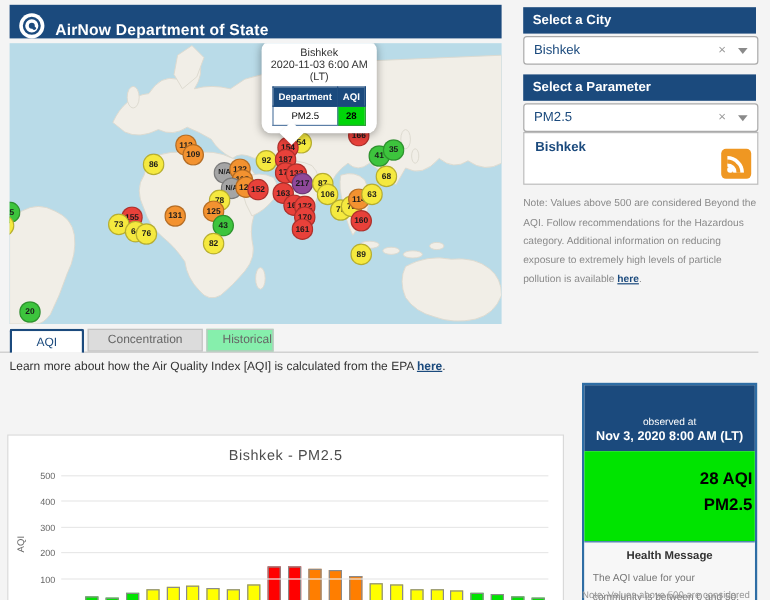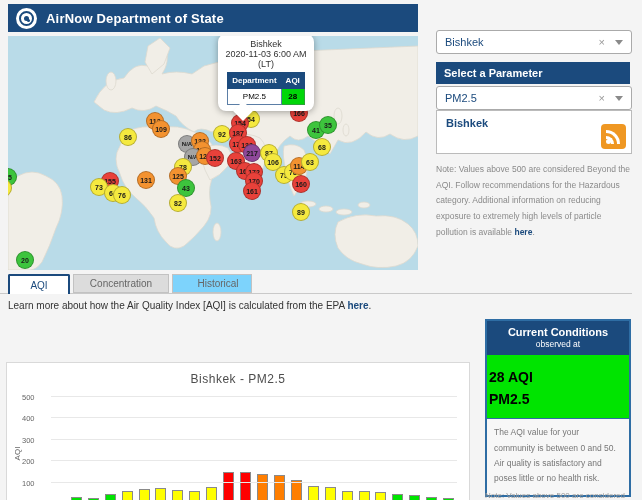--- a/index.html
+++ b/index.html
@@ -3,21 +3,21 @@
 <meta charset="utf-8">
 <style>
   * { margin:0; padding:0; box-sizing:border-box; }
   html,body { width:642px; height:500px; overflow:hidden; background:#f4f4f4;
     font-family:"Liberation Sans", sans-serif; }
   .abs { position:absolute; }
   #app { position:relative; width:642px; height:500px; }
 
   
   #hdr { left:8px; top:4px; width:410px; height:28px; background:#1b4a7d;
-    display:flex; align-items:center; padding-left:8px; }
+    display:flex; align-items:flex-end; padding-left:8px; }
   #seal { width:21px; height:21px; border-radius:50%; background:#fff;
     display:flex; align-items:center; justify-content:center; }
   #seal .inner { width:15px; height:15px; border-radius:50%; border:2px solid #1b4a7d;
     background:#fff; position:relative; }
   #seal .inner::after { content:""; position:absolute; left:3px; top:3px; width:5px; height:5px;
     border-radius:50%; background:#1b4a7d; box-shadow:2px 2px 0 -1px #1b4a7d; }
   #hdr .title { color:#fff; font-weight:bold; font-size:13px; margin-left:9px; letter-spacing:.2px; }
 
   
   #map { left:8px; top:36px; width:410px; height:234px; background:#b9dbe8; overflow:hidden; }
@@ -49,54 +49,54 @@
   #rssbox { left:436px; top:110px; width:196px; height:44px; background:#fff; border:1px solid #bbb; }
   #rssbox .lbl { color:#1b4a7d; font-size:11px; font-weight:bold; position:absolute; left:9px; top:6px; }
   #rss { position:absolute; right:5px; bottom:4px; width:25px; height:25px; background:#ef9722;
     border-radius:4px; }
   #rss .dot { position:absolute; left:5px; bottom:5px; width:5px; height:5px; background:#fff; border-radius:50%; }
   #rss .w1 { position:absolute; left:5px; bottom:5px; width:8px; height:8px;
     border-top:3px solid #fff; border-right:3px solid #fff; border-top-right-radius:100%; }
   #rss .w2 { position:absolute; left:5px; bottom:5px; width:14px; height:14px;
     border-top:3px solid #fff; border-right:3px solid #fff; border-top-right-radius:100%; }
   #sbnote { left:436px; top:162px; width:196px; font-size:8.5px; color:#8a8a8a; line-height:1.85; }
-  #sbnote a, .lnk { color:#1b4a7d; font-weight:bold; cursor:pointer; }
+  #sbnote a, .lnk { color:#1b4a7d; font-weight:bold; text-decoration:underline; cursor:pointer; }
 
   
   .tab { top:274px; height:19px; display:flex; align-items:center; justify-content:center;
     font-size:10px; z-index:5; }
   #tab0 { left:8px; width:62px; background:#fff; border:2px solid #1b4a7d; border-bottom:none;
     color:#1b4a7d; height:20px; border-radius:2px 2px 0 0; }
   #tab1 { left:73px; width:96px; background:#dcdcdc; border:1px solid #c2c2c2; color:#666; }
-  #tab2 { left:172px; width:80px; background:#7dd3fc; border:1px solid #c2c2c2; color:#666;padding-left:12px; }
+  #tab2 { left:172px; width:56px; background:#86efac; border:1px solid #c2c2c2; color:#666;padding-left:12px; }
   #tabline { left:0; top:293px; width:632px; height:1px; background:#c9c9c9; }
   #learn { left:8px; top:300px; font-size:10px; color:#333; }
 
   
   #chart { left:6px; top:322px; width:464px; height:178px; background:#fff; border:1px solid #d9d9d9;margin-top:40px; }
   #ctitle { width:100%; text-align:center; top:9px; font-size:12px; color:#4d4d4d; letter-spacing:.5px; }
   #ylab { left:4px; top:86px; font-size:8px; color:#666; transform:rotate(-90deg); }
   #plot { left:44px; top:34px; width:406px; height:107px; }
   .gline { position:absolute; left:0; width:100%; height:1px; background:#e8e8e8; }
   .gline.zero { background:#cfcfcf; }
-  .ytick { position:absolute; right:100%; margin-right:5px; width:24px; 
+  .ytick { position:absolute; right:100%; margin-right:5px; width:24px; text-align:right;
     font-size:7.5px; color:#666; transform:translateY(-50%); }
   #bars { position:absolute; left:0; bottom:0; width:100%; height:100%; display:flex; align-items:flex-end; }
   .slot { flex:1; position:relative; height:100%; display:flex; align-items:flex-end; justify-content:center; }
   .bar { width:11px; border:1px solid #8a8a8a; }
   .xlab { position:absolute; top:100%; right:45%; margin-top:4px; font-size:7.5px; color:#666;
     white-space:nowrap; transform:rotate(-48deg); transform-origin:top right; }
 
   
   #cc { left:485px; top:319px; width:146px; border:2px solid #2e6da4; background:#fff; }
   #cc-head { background:#1b4a7d; color:#fff; text-align:center; padding:5px 2px 6px; }
   #cc-head .t1 { font-size:11px; font-weight:bold; }
-  #cc-head .t2 { font-size:8.5px; margin-top:1px; }
+  #cc-head .t2 { font-size:8.5px; margin-top:20px; }
   #cc-head .t3 { font-size:10.5px; font-weight:bold; margin-top:2px; }
-  #cc-green { background:#00e400; text-align:left; padding:12px 2px 8px; color:#000; }
+  #cc-green { background:#00e400; text-align:right; padding:12px 2px 20px; color:#000; }
   #cc-green div { font-size:14px; font-weight:bold; line-height:1.55; }
   #cc-health { background:#f7f7f7; border-top:1px solid #2e6da4; padding:6px 7px 8px; }
   #cc-health .hh { text-align:center; font-size:9.5px; font-weight:bold; color:#333; margin-bottom:5px; }
   #cc-health .ht { font-size:8.5px; color:#777; line-height:1.8; }
   #footnote { left:485px; top:491px; width:150px; font-size:8px; color:#999; }
 </style>
 </head>
 <body>
 
 <div id="app">
@@ -192,20 +192,21 @@
         <tr>
           <td>PM2.5</td>
           <td class="aqi">28</td>
         </tr>
       </tbody>
         </table>
       <div class="ptr"></div>
     </div>
   </div>
 
+  <div class="sb-head abs" style="top:6px;">Select a City</div>
   <div class="sb-select abs" style="top:30px;">
     <span class="val">Bishkek</span>
     <span class="clr">×</span>
     <span class="car"></span>
   </div>
 
   <div class="sb-head abs" style="top:62px;">Select a Parameter</div>
   <div class="sb-select abs" style="top:86px;">
     <span class="val">PM2.5</span>
     <span class="clr">×</span>
@@ -342,26 +343,27 @@
         <div class="ytick" style="bottom: 64.2px; transform: translateY(50%);">300</div>
         <div class="gline" style="bottom: 85.6px;"></div>
         <div class="ytick" style="bottom: 85.6px; transform: translateY(50%);">400</div>
         <div class="gline" style="bottom: 107px;"></div>
         <div class="ytick" style="bottom: 107px; transform: translateY(50%);">500</div>
       </div>
   </div>
 
   <div id="cc" class="abs">
     <div id="cc-head">
-      <div class="t1">Current Conditions</div>
       <div class="t2">observed at</div>
+      <div class="t3">Nov 3, 2020 8:00 AM (LT)</div>
     </div>
     <div id="cc-green">
       <div>28 AQI</div>
       <div>PM2.5</div>
     </div>
     <div id="cc-health">
+      <div class="hh">Health Message</div>
       <div class="ht">The AQI value for your community is between 0 and 50. Air quality is satisfactory and poses little or no health risk.</div>
     </div>
   </div>
 
   <div id="footnote" class="abs">Note: Values above 500 are considered Beyond the</div>
 </div>
 
 </body></html>

